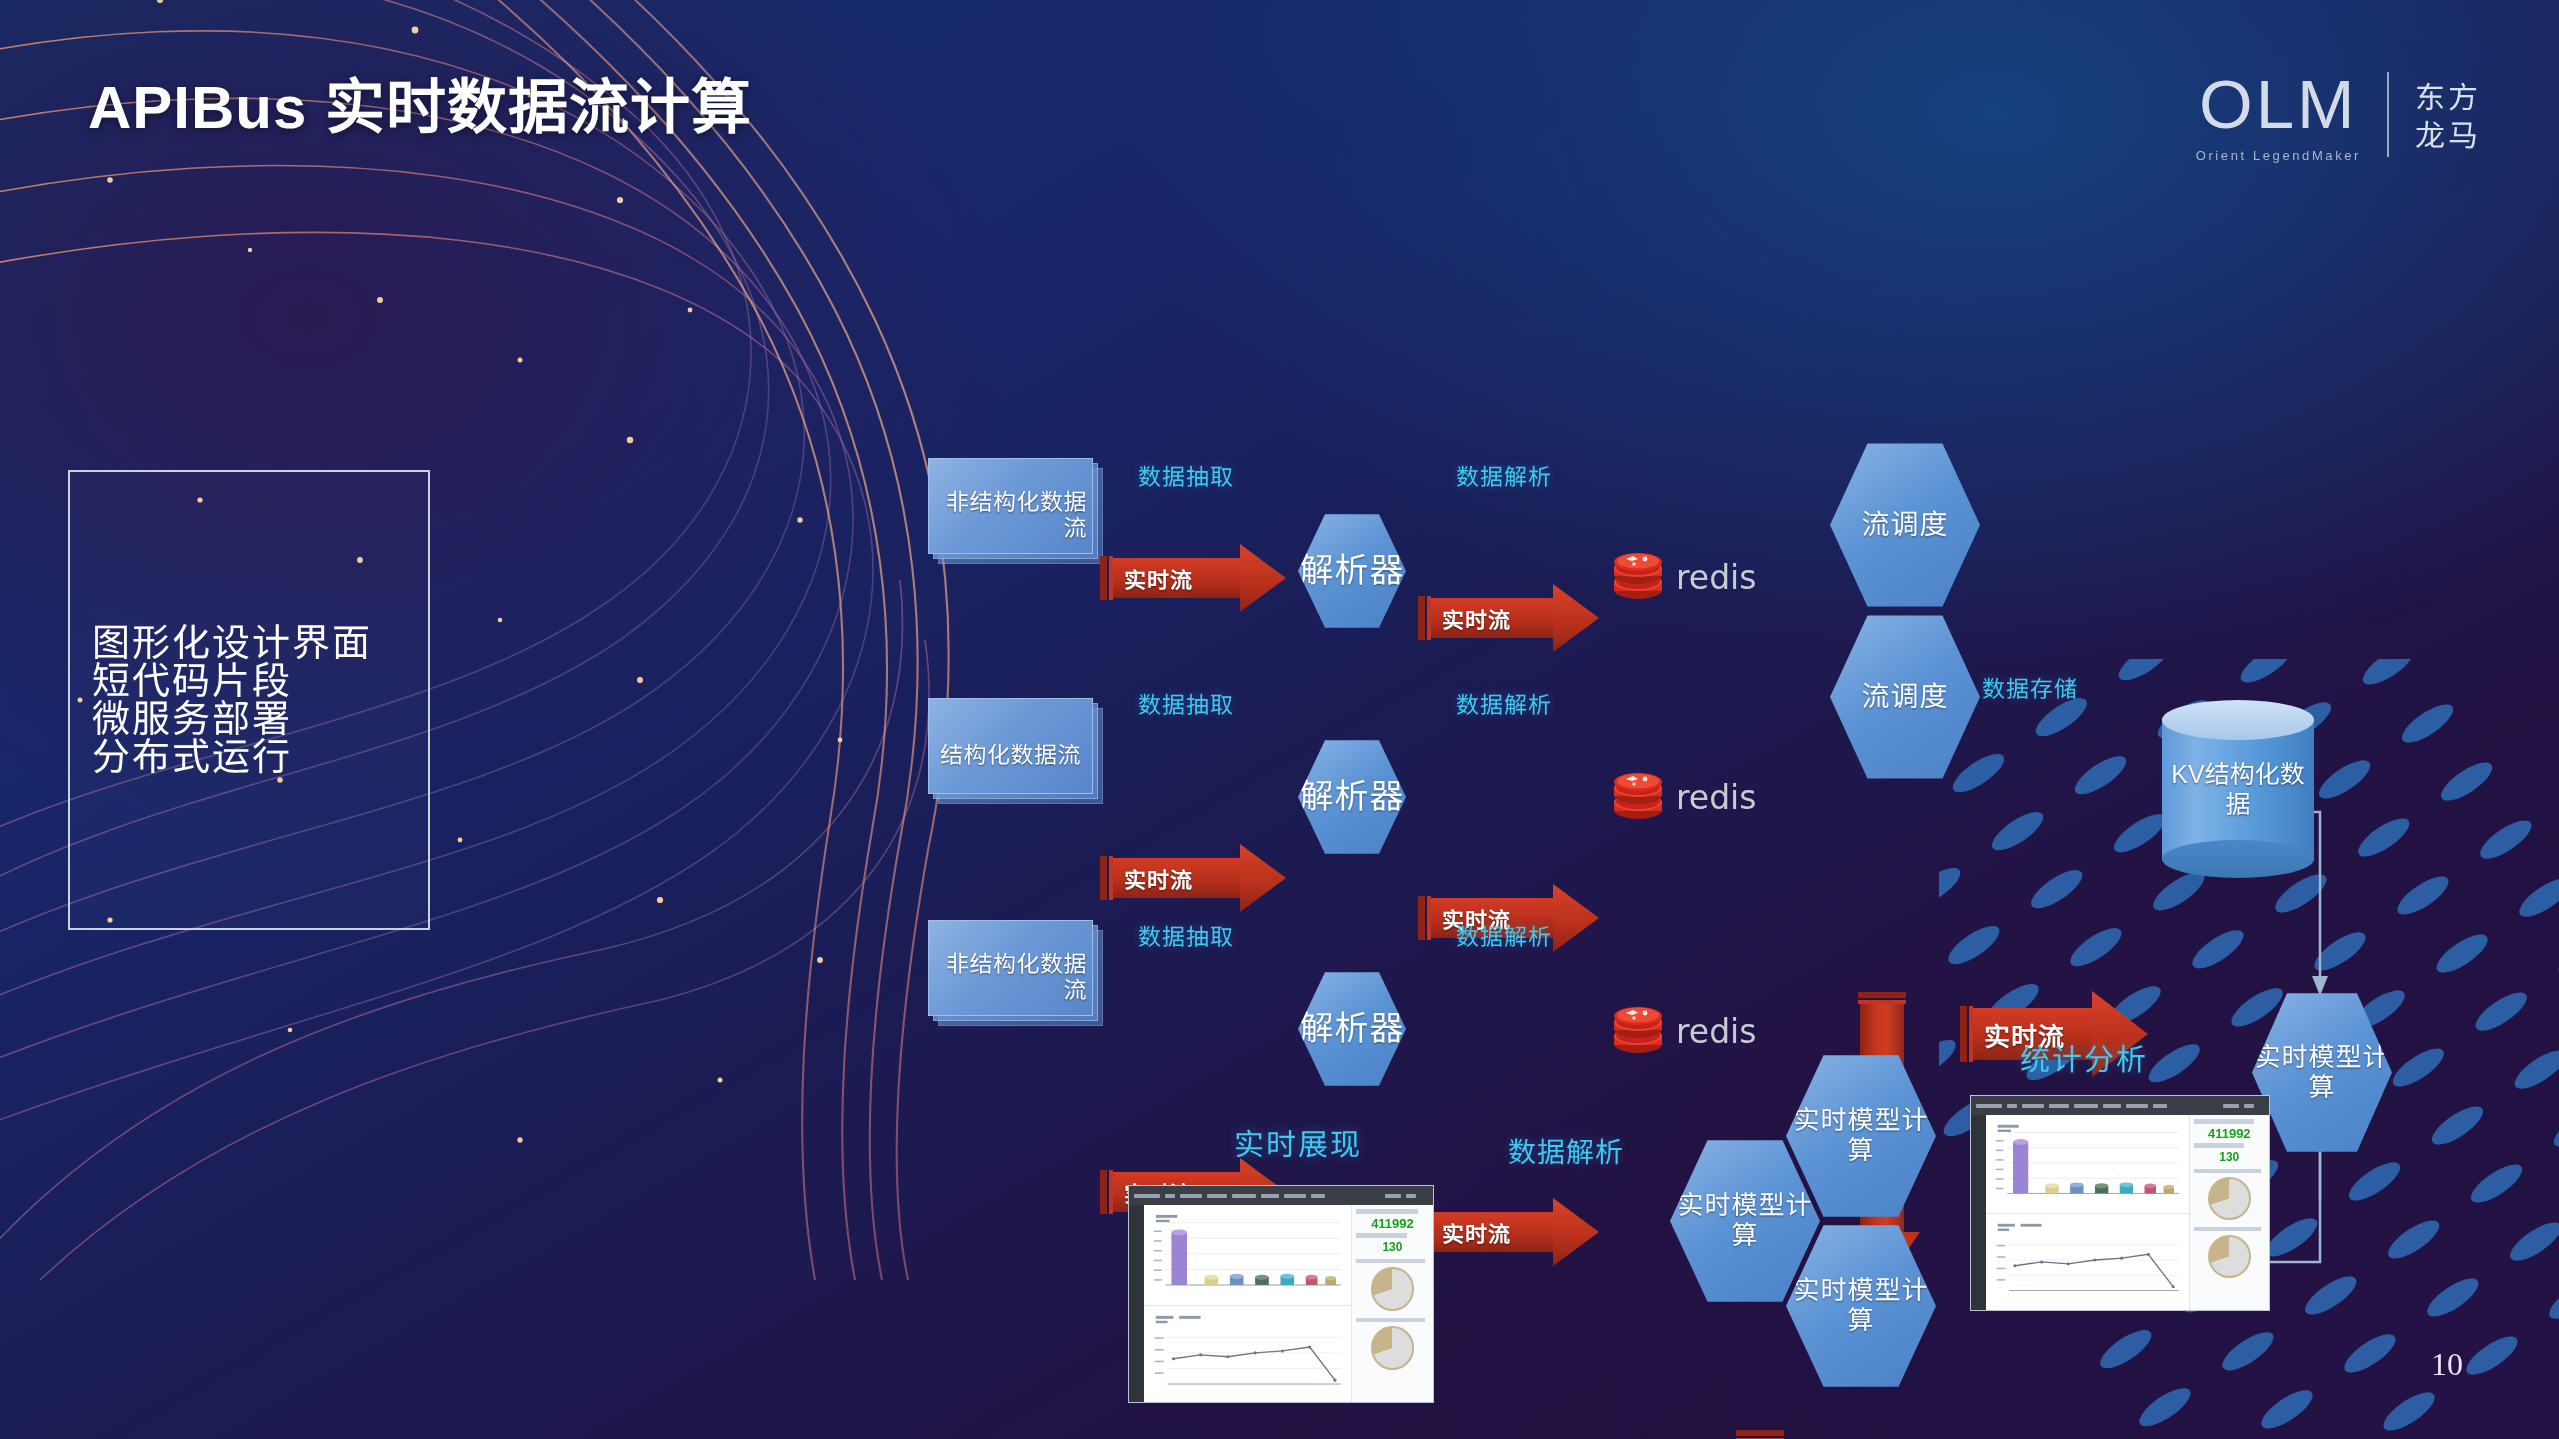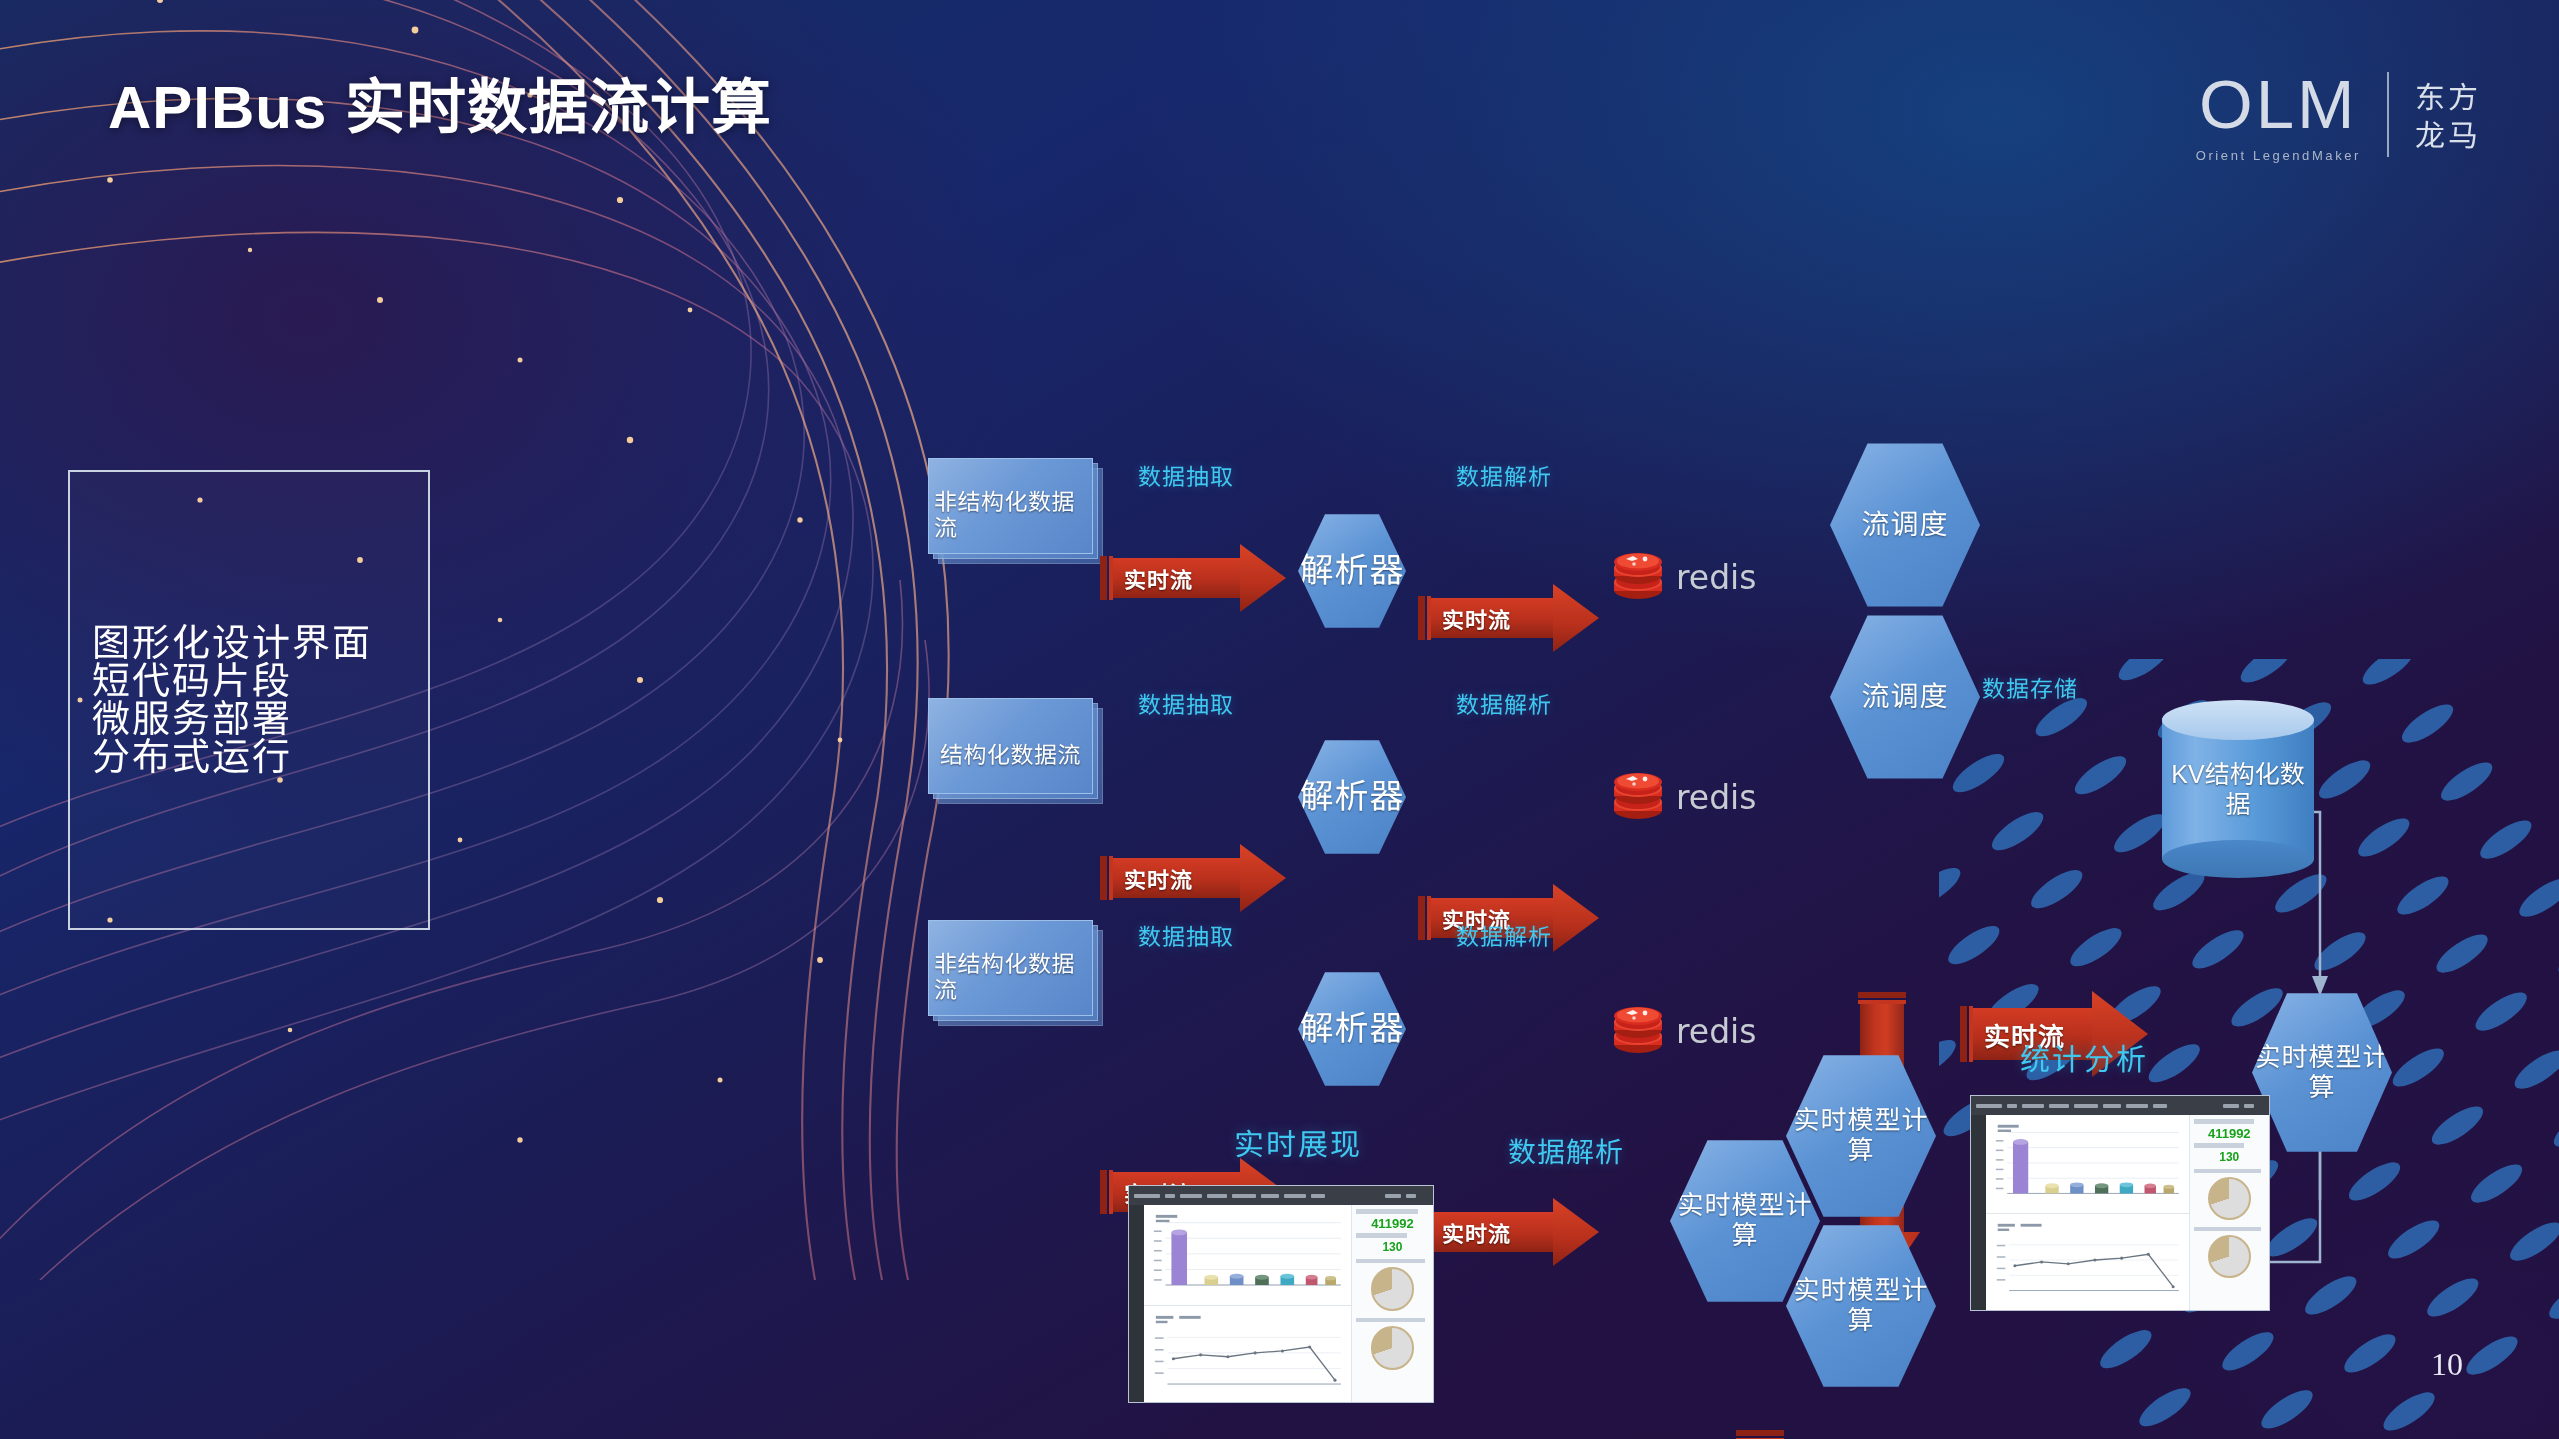--- a/index.html
+++ b/index.html
@@ -20,21 +20,20 @@
   
   .fiberwrap{position:absolute;left:-40px;top:-120px;width:1050px;height:1400px;opacity:.95;pointer-events:none;}
   .dots-pattern{position:absolute;right:0;bottom:0;width:620px;height:780px;pointer-events:none;}
 
   
   .page-title{
     position:absolute;left:88px;top:58px;
     font-size:60px;font-weight:bold;color:#ffffff;letter-spacing:1px;
     text-shadow:0 2px 10px rgba(0,0,0,.45);
     white-space:nowrap;
-    margin-left:20px;
   }
   .logo{position:absolute;right:78px;top:70px;display:flex;align-items:stretch;gap:0;}
   .logo-left{display:flex;flex-direction:column;align-items:center;padding-right:26px;}
   .logo-olm{font-size:69px;letter-spacing:3px;color:#d4dbe6;line-height:1;font-weight:300;}
   .logo-sub{font-size:13px;letter-spacing:2.6px;color:#aab6c8;margin-top:9px;}
   .logo-divider{width:2px;background:#9aa8bd;margin:2px 0 6px 0;}
   .logo-cn{display:flex;flex-direction:column;justify-content:center;padding-left:26px;font-size:30px;color:#d9e0ea;line-height:1.25;letter-spacing:3px;font-weight:300;}
 
   
   .feature-box{
@@ -51,21 +50,21 @@
   #diagram{position:absolute;left:900px;top:380px;width:1640px;height:820px;}
   .node{position:absolute;}
 
   
   .src{width:178px;height:110px;}
   .src .sheet{position:absolute;background:linear-gradient(135deg,#8fb3e2 0%,#6b98d6 45%,#5886c9 100%);border:1px solid #9dc0ea;}
   .src .s3{left:10px;top:10px;width:165px;height:96px;opacity:.55;}
   .src .s2{left:5px;top:5px;width:165px;height:96px;opacity:.78;}
   .src .s1{left:0;top:0;width:165px;height:96px;}
   .src .txt{position:absolute;left:0;top:0;width:165px;height:116px;display:flex;align-items:center;justify-content:center;
-      text-align:left;color:#fff;font-size:23px;line-height:1.12;letter-spacing:.5px;font-weight:500;
+      text-align:right;color:#fff;font-size:23px;line-height:1.12;letter-spacing:.5px;font-weight:500;
       text-shadow:0 1px 2px rgba(0,0,0,.5);padding:0 6px;}
 
   
   .hex{position:relative;display:flex;align-items:center;justify-content:center;text-align:center;
       background:linear-gradient(145deg,#8ab4e6 0%,#5a92d4 48%,#4b82c6 100%);
       clip-path:polygon(25% 2%,75% 2%,100% 50%,75% 98%,25% 98%,0% 50%);
       color:#fff;font-weight:500;letter-spacing:1px;line-height:1.15;
       text-shadow:0 1px 2px rgba(0,0,0,.45);}
   .hex-parser{width:108px;height:118px;font-size:34px;text-align:right;}
   .hex-sched{width:150px;height:170px;font-size:28px;}

